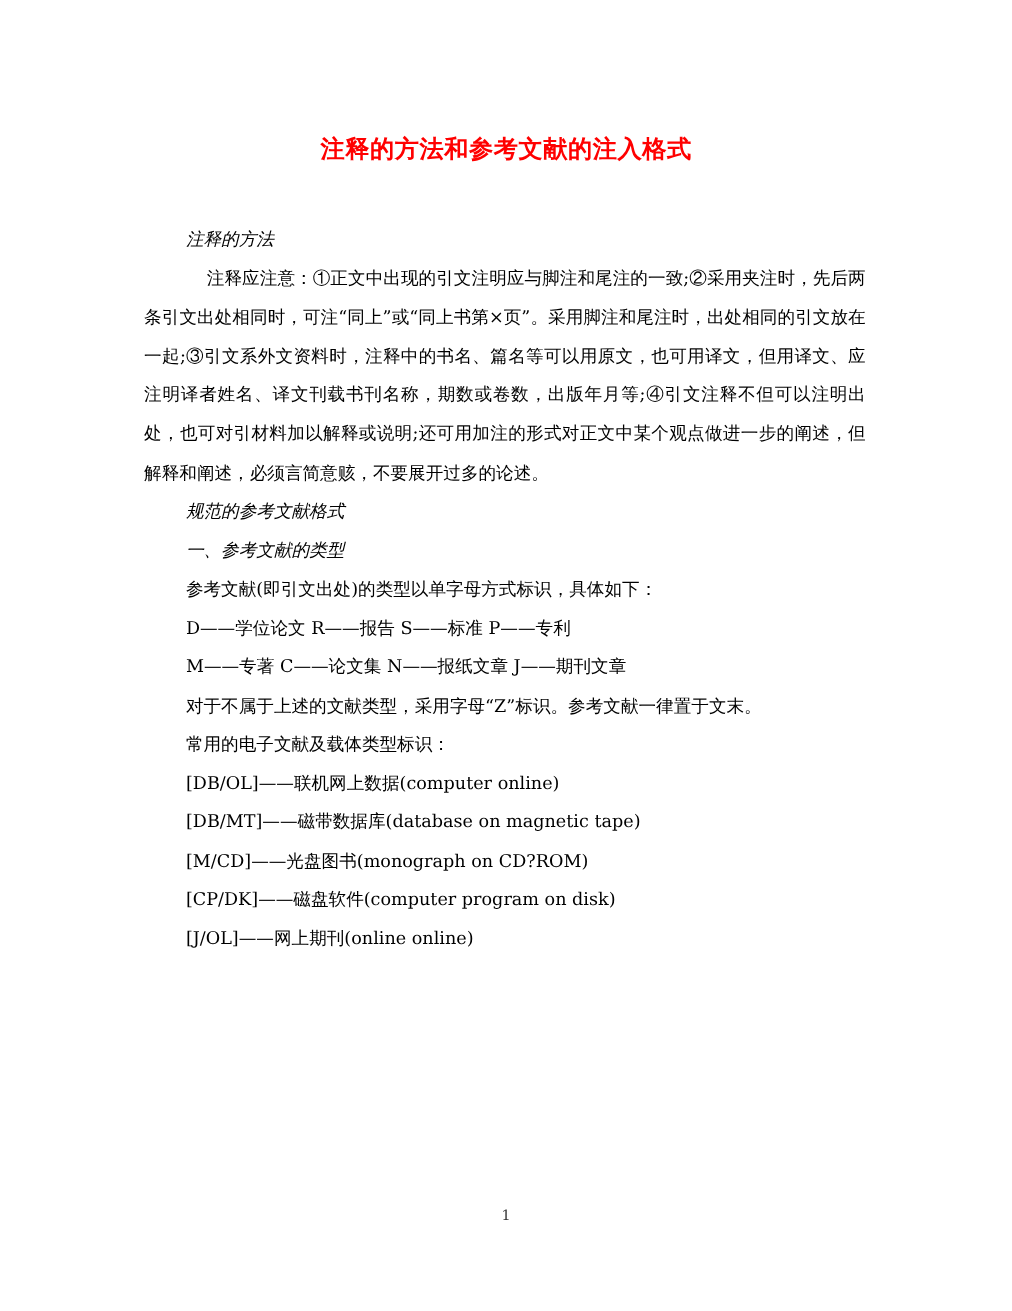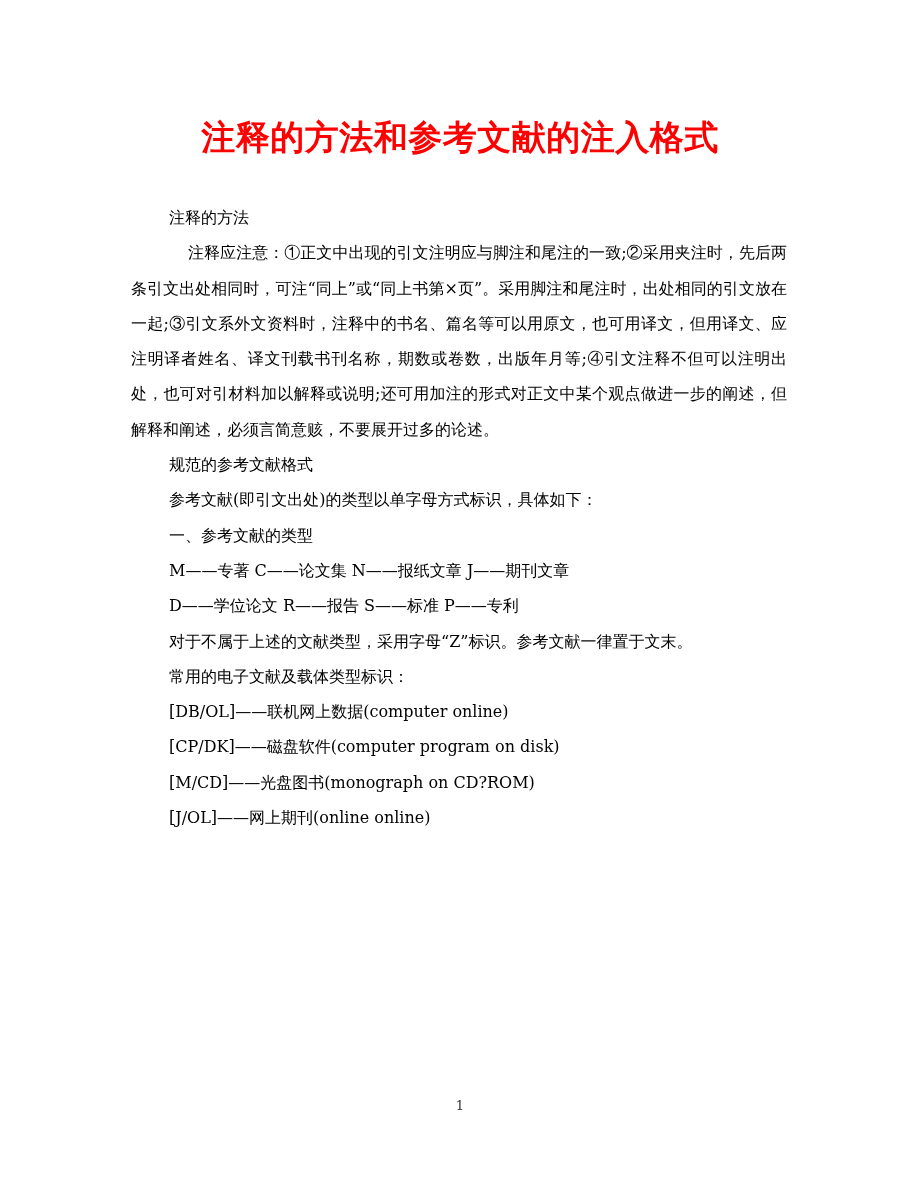--- a/index.html
+++ b/index.html
@@ -20,21 +20,21 @@
       left: 0; top: 0;
       width: 920px;
       height: 1192px;
     }
     .title {
       position: absolute;
       left: 0;
       top: 117px;
       width: 920px;
       text-align: center;
-      font-size: 34px;
+      font-size: 22px;
       font-weight: bold;
       color: #ff0000;
       line-height: 40px;
       letter-spacing: 0.5px;
       font-family: "DejaVu Sans", "Liberation Sans", sans-serif;
     }
     .body-text {
       position: absolute;
       left: 131px;
       top: 200px;
@@ -47,20 +47,21 @@
       text-align: justify;
     }
     .indent2 {
       text-indent: 57px;
     }
     .indent1 {
       padding-left: 38px;
     }
     .heading-plain {
       padding-left: 38px;
+      font-style: italic;
     }
     .page-number {
       position: absolute;
       left: 0;
       top: 1098px;
       width: 920px;
       text-align: center;
       font-size: 13px;
       color: #333333;
     }
@@ -70,26 +71,27 @@
 
 <div class="page">
 
   <div class="title">注释的方法和参考文献的注入格式</div>
 
   <div class="body-text">
     <p class="para heading-plain">注释的方法</p>
     <p class="para indent2">注释应注意：①正文中出现的引文注明应与脚注和尾注的一致;②采用夹注时，先后两条引文出处相同时，可注“同上”或“同上书第×页”。采用脚注和尾注时，出处相同的引文放在一起;③引文系外文资料时，注释中的书名、篇名等可以用原文，也可用译文，但用译文、应注明译者姓名、译文刊载书刊名称，期数或卷数，出版年月等;④引文注释不但可以注明出处，也可对引材料加以解释或说明;还可用加注的形式对正文中某个观点做进一步的阐述，但解释和阐述，必须言简意赅，不要展开过多的论述。</p>
 
     <p class="para heading-plain">规范的参考文献格式</p>
+    <p class="para heading-plain">一、参考文献的类型</p>
     <p class="para indent1">参考文献(即引文出处)的类型以单字母方式标识，具体如下：</p>
-    <p class="para heading-plain">一、参考文献的类型</p>
+    <p class="para indent1">D——学位论文 R——报告 S——标准 P——专利</p>
     <p class="para indent1">M——专著 C——论文集 N——报纸文章 J——期刊文章</p>
-    <p class="para indent1">D——学位论文 R——报告 S——标准 P——专利</p>
     <p class="para indent1">对于不属于上述的文献类型，采用字母“Z”标识。参考文献一律置于文末。</p>
     <p class="para indent1">常用的电子文献及载体类型标识：</p>
     <p class="para indent1">[DB/OL]——联机网上数据(computer online)</p>
+    <p class="para indent1">[DB/MT]——磁带数据库(database on magnetic tape)</p>
+    <p class="para indent1">[M/CD]——光盘图书(monograph on CD?ROM)</p>
     <p class="para indent1">[CP/DK]——磁盘软件(computer program on disk)</p>
-    <p class="para indent1">[M/CD]——光盘图书(monograph on CD?ROM)</p>
     <p class="para indent1">[J/OL]——网上期刊(online online)</p>
   </div>
 
   <div class="page-number">1</div>
 </div>
 
 </body></html>

